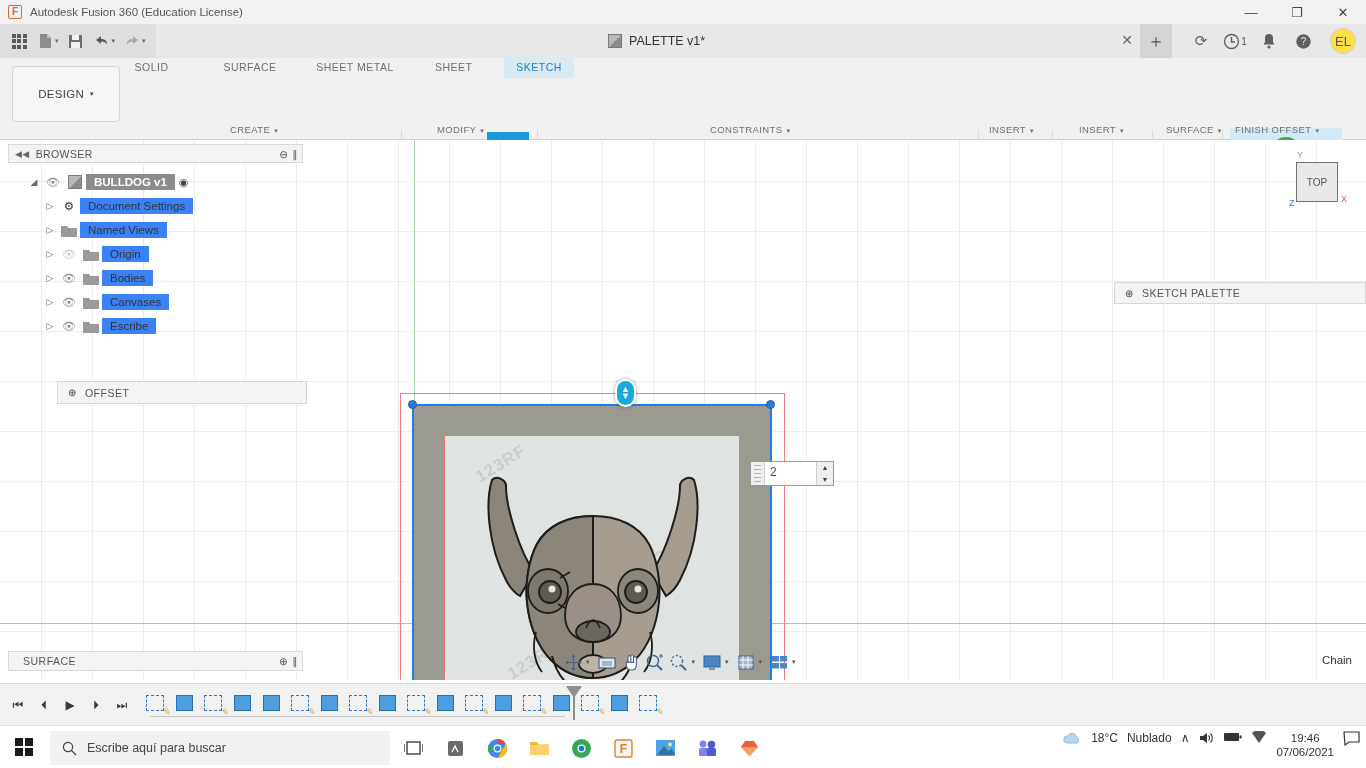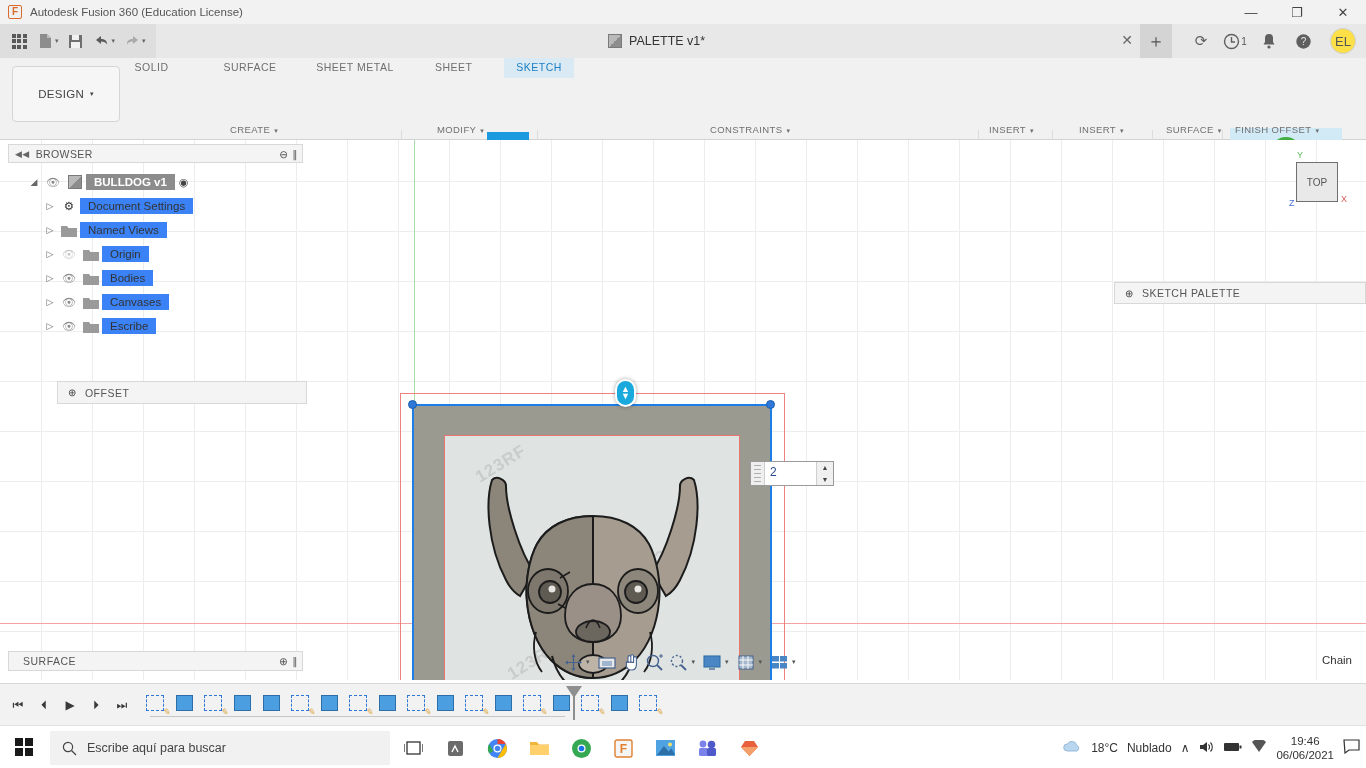--- a/index.html
+++ b/index.html
@@ -240,21 +240,21 @@
   .start-btn { position: absolute; left: 8px; top: 733px; width: 32px; height: 28px; display: flex; align-items: center; justify-content: center; }
   .winlogo { display: grid; grid-template-columns: 8px 8px; grid-template-rows: 8px 8px; gap: 1.5px; }
   .winlogo i { background: #1a1a1a; }
   .search-box {
     position: absolute; left: 50px; top: 731px; width: 340px; height: 34px;
     background: #f1f1f1; display: flex; align-items: center; gap: 10px; padding-left: 12px;
   }
   .search-ph { font-size: 12.5px; color: #444; }
   .task-icons { position: absolute; left: 400px; top: 731px; display: flex; align-items: center; gap: 16px; height: 34px; }
   .task-ico { width: 26px; height: 26px; display: flex; align-items: center; justify-content: center; font-size: 16px; }
-  .tray { position: absolute; right: 6px; top: 731px; display: flex; align-items: center; gap: 9px; height: 34px; font-size: 12px; color: #333; }
+  .tray { position: absolute; right: 6px; top: 731px; display: flex; gap: 9px; height: 34px; font-size: 12px; color: #333; }
   .tray-clock { text-align: center; line-height: 14px; font-size: 11.5px; color: #333; }
 </style>
 </head>
 <body>
 
 <div class="titlebar">
   <div class="app-logo">F</div>
   <div class="app-title">Autodesk Fusion 360 (Education License)</div>
   <div class="win-btns">
     <div class="win-btn">—</div>
@@ -953,20 +953,20 @@
         <rect x="16.5" y="4.5" width="2" height="3" fill="#333"></rect>
       </svg>
   </span>
   <span>
     <svg width="16" height="13" viewBox="0 0 16 13">
         <path d="M8 12l7-10a10 10 0 0 0-14 0z" fill="#555"></path>
       </svg>
   </span>
   <span class="tray-clock">
     <div>19:46</div>
-    <div>06/06/2021</div>
+    <div>07/06/2021</div>
   </span>
   <span>
     <svg width="17" height="15" viewBox="0 0 17 15">
         <path d="M1 1h15v10H6l-4 3z" fill="none" stroke="#333" stroke-width="1.2"></path>
       </svg>
   </span>
 </div>
 
 </body></html>

